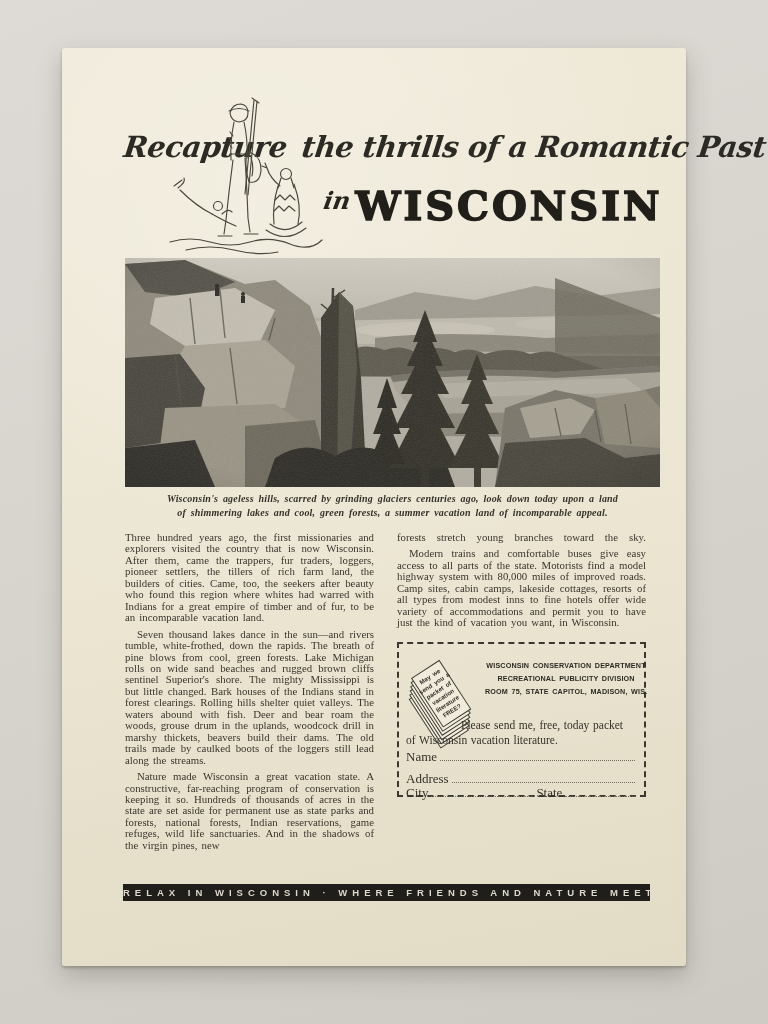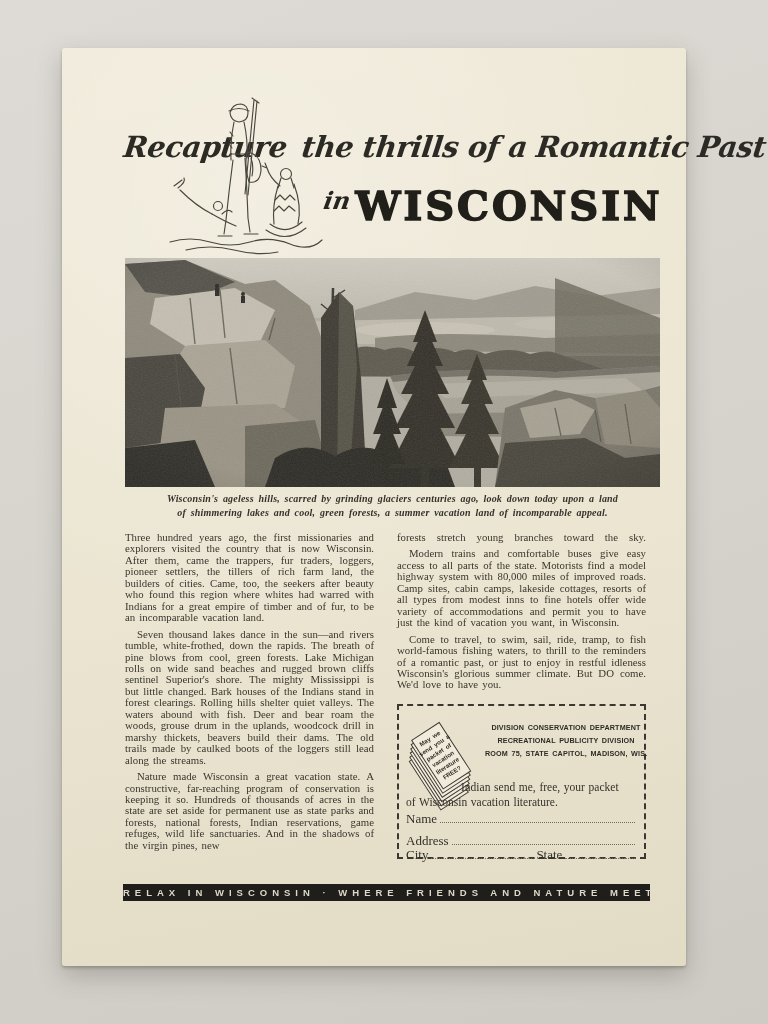--- a/index.html
+++ b/index.html
@@ -197,21 +197,20 @@
 
     <div class="columns">
       <div class="col">
         <p class="noindent">Three hundred years ago, the first missionaries and explorers visited the country that is now Wisconsin. After them, came the trappers, fur traders, loggers, pioneer settlers, the tillers of rich farm land, the builders of cities. Came, too, the seekers after beauty who found this region where whites had warred with Indians for a great empire of timber and of fur, to be an incomparable vacation land.</p>
         <p>Seven thousand lakes dance in the sun—and rivers tumble, white-frothed, down the rapids. The breath of pine blows from cool, green forests. Lake Michigan rolls on wide sand beaches and rugged brown cliffs sentinel Superior's shore. The mighty Mississippi is but little changed. Bark houses of the Indians stand in forest clearings. Rolling hills shelter quiet valleys. The waters abound with fish. Deer and bear roam the woods, grouse drum in the uplands, woodcock drill in marshy thickets, beavers build their dams. The old trails made by caulked boots of the loggers still lead along the streams.</p>
         <p>Nature made Wisconsin a great vacation state. A constructive, far-reaching program of conservation is keeping it so. Hundreds of thousands of acres in the state are set aside for permanent use as state parks and forests, national forests, Indian reservations, game refuges, wild life sanctuaries. And in the shadows of the virgin pines, new</p>
       </div>
       <div class="col">
         <p class="noindent stretch">forests stretch young branches toward the sky.</p>
         <p>Modern trains and comfortable buses give easy access to all parts of the state. Motorists find a model highway system with 80,000 miles of improved roads. Camp sites, cabin camps, lakeside cottages, resorts of all types from modest inns to fine hotels offer wide variety of accommodations and permit you to have just the kind of vacation you want, in Wisconsin.</p>
-        <p>Come to travel, to swim, sail, ride, tramp, to fish world-famous fishing waters, to thrill to the reminders of a romantic past, or just to enjoy in restful idleness Wisconsin's glorious summer climate. But DO come. We'd love to have you.</p>
 
         <div class="coupon">
           <svg class="booklet" viewBox="0 0 90 110" aria-hidden="true">
             <g transform="rotate(-33 45 52)" stroke="#3e3b33" stroke-width="1" fill="#f1ebdb">
               <rect x="13.2" y="33" width="34" height="60"></rect>
               <rect x="16" y="29.6" width="34" height="60"></rect>
               <rect x="18.8" y="26.2" width="34" height="60"></rect>
               <rect x="21.6" y="22.8" width="34" height="60"></rect>
               <rect x="24.4" y="19.4" width="34" height="60"></rect>
               <rect x="27.2" y="16" width="34" height="60"></rect>
@@ -219,25 +218,25 @@
             <g transform="rotate(-33 45 52)">
               <text x="44" y="27">May we</text>
               <text x="44" y="35.4">send you a</text>
               <text x="44" y="43.8">packet of</text>
               <text x="44" y="52.2">vacation</text>
               <text x="44" y="60.6">literature</text>
               <text x="44" y="69">FREE?</text>
             </g>
           </svg>
           <div class="dept">
-            <div>DIVISION CONSERVATION DEPARTMENT</div>
+            <div>WISCONSIN CONSERVATION DEPARTMENT</div>
             <div>RECREATIONAL PUBLICITY DIVISION</div>
             <div>ROOM 75, STATE CAPITOL, MADISON, WIS.</div>
           </div>
-          <div class="req1">Indian send me, free, your packet</div>
+          <div class="req1">Please send me, free, today packet</div>
           <div class="req2">of Wisconsin vacation literature.</div>
           <div class="fline fl-name">
             <span>Name</span>
             <span class="dots"></span>
           </div>
           <div class="fline fl-addr">
             <span>Address</span>
             <span class="dots"></span>
           </div>
           <div class="fline fl-city">

